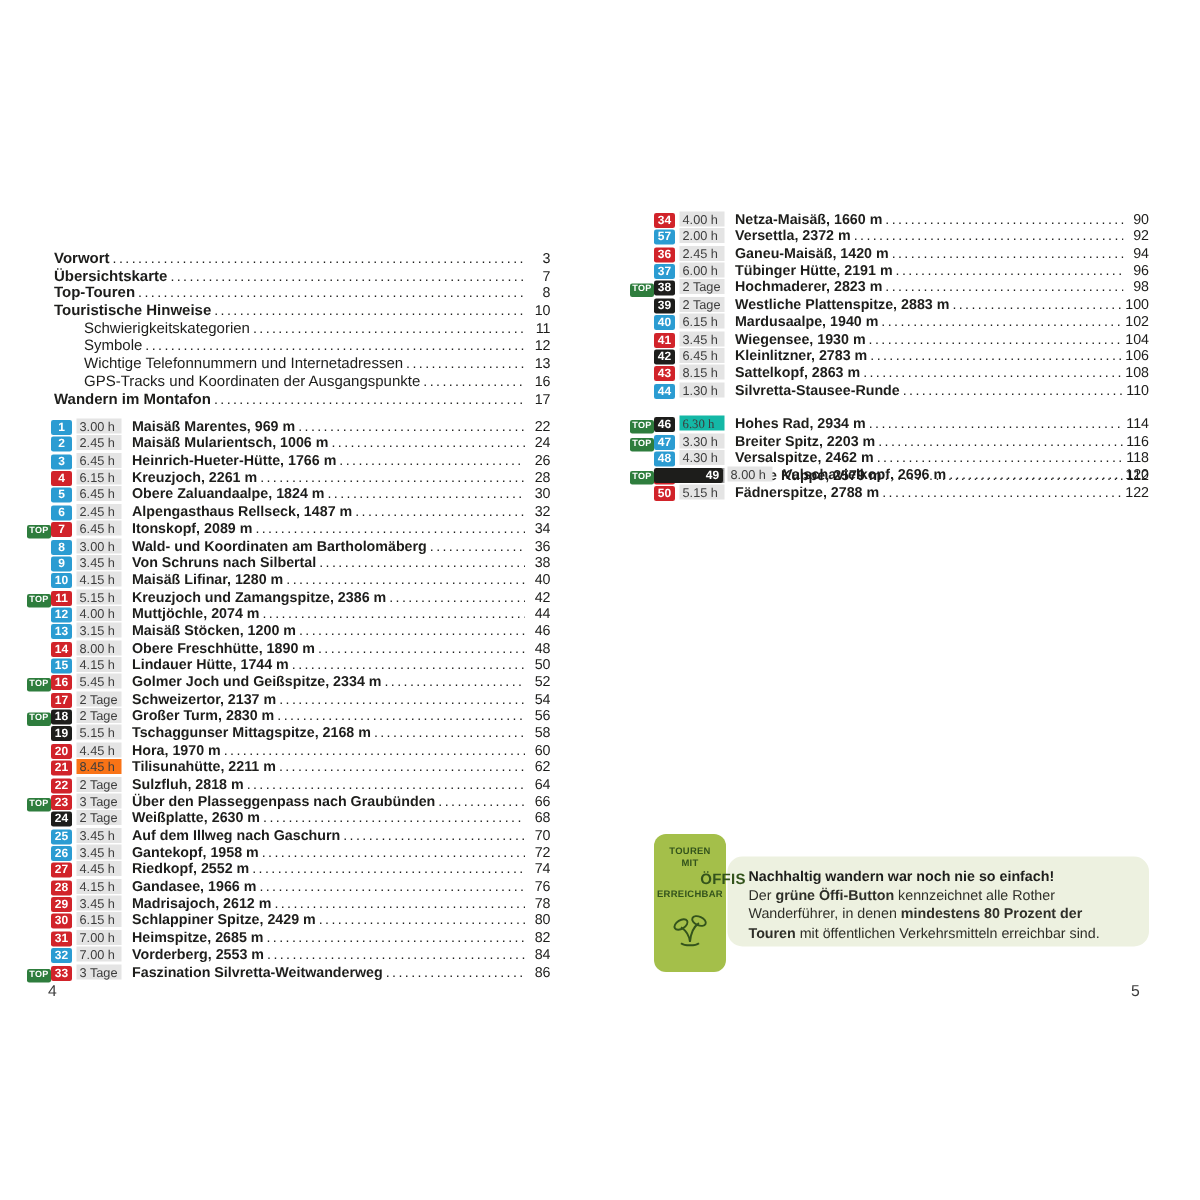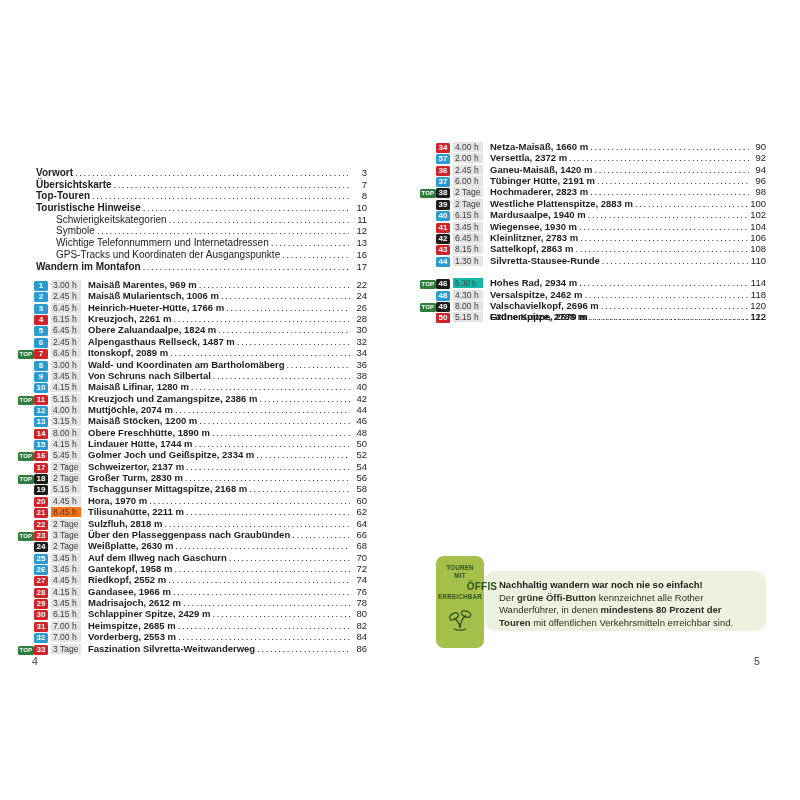--- a/index.html
+++ b/index.html
@@ -616,37 +616,47 @@
     <span class="top-slot">
           <span class="top-badge" style="background: rgb(46, 125, 61);">TOP</span>
         </span>
     <span class="num-square" style="background: rgb(29, 29, 27);">46</span>
     <span class="time-chip" style="background: #14b8a6; font-family: Liberation Serif, serif;">6.30 h</span>
     <span class="tour-title">Hohes Rad, 2934 m</span>
     <span class="leader"></span>
     <span class="page-num">114</span>
   </div>
 
+  <div class="tour-row">
+    <span class="top-slot">
+          <span class="top-badge" style="background: rgb(46, 125, 61);">TOP</span>
+        </span>
+    <span class="num-square" style="background: rgb(43, 156, 210);">47</span>
+    <span class="time-chip" style="background: rgb(228, 228, 228);">3.30 h</span>
+    <span class="tour-title">Breiter Spitz, 2203 m</span>
+    <span class="leader"></span>
+    <span class="page-num">116</span>
+  </div>
 
   <div class="tour-row">
     <span class="top-slot">
           <span class="top-badge hidden" style="background: rgb(46, 125, 61);">TOP</span>
         </span>
     <span class="num-square" style="background: rgb(43, 156, 210);">48</span>
     <span class="time-chip" style="background: rgb(228, 228, 228);">4.30 h</span>
     <span class="tour-title">Versalspitze, 2462 m</span>
     <span class="leader"></span>
     <span class="page-num">118</span>
   </div>
 
   <div class="tour-row">
     <span class="top-slot">
           <span class="top-badge" style="background: rgb(46, 125, 61);">TOP</span>
         </span>
-    <span class="num-square" style="background: rgb(29, 29, 27);">49</span>
+    <span class="num-square" style="background: rgb(29, 29, 27); padding-left: 32px;">49</span>
     <span class="time-chip" style="background: rgb(228, 228, 228);">8.00 h</span>
     <span class="tour-title">Valschavielkopf, 2696 m</span>
     <span class="leader"></span>
     <span class="page-num">120</span>
   </div>
 
   <div class="tour-row">
     <span class="top-slot">
           <span class="top-badge hidden" style="background: rgb(46, 125, 61);">TOP</span>
         </span>

